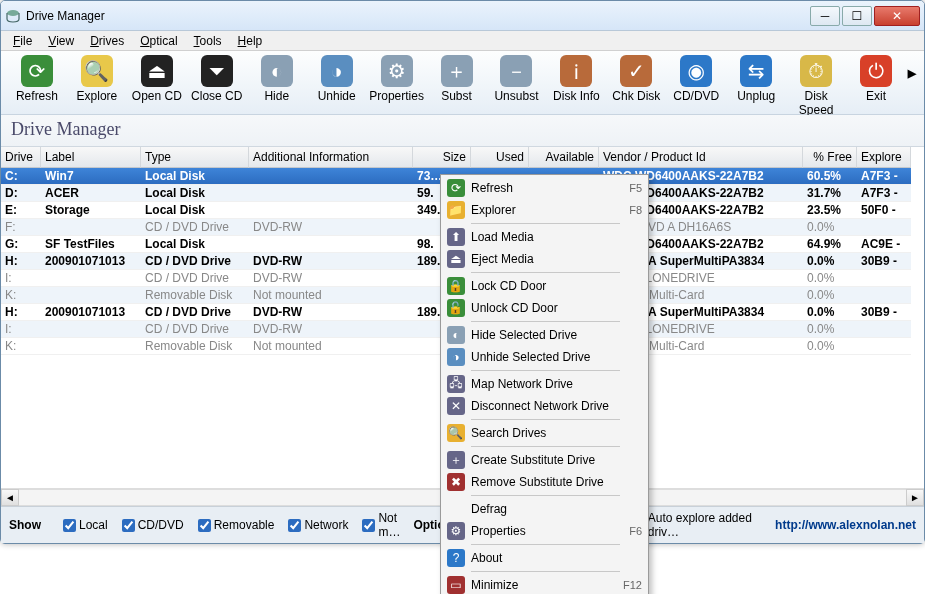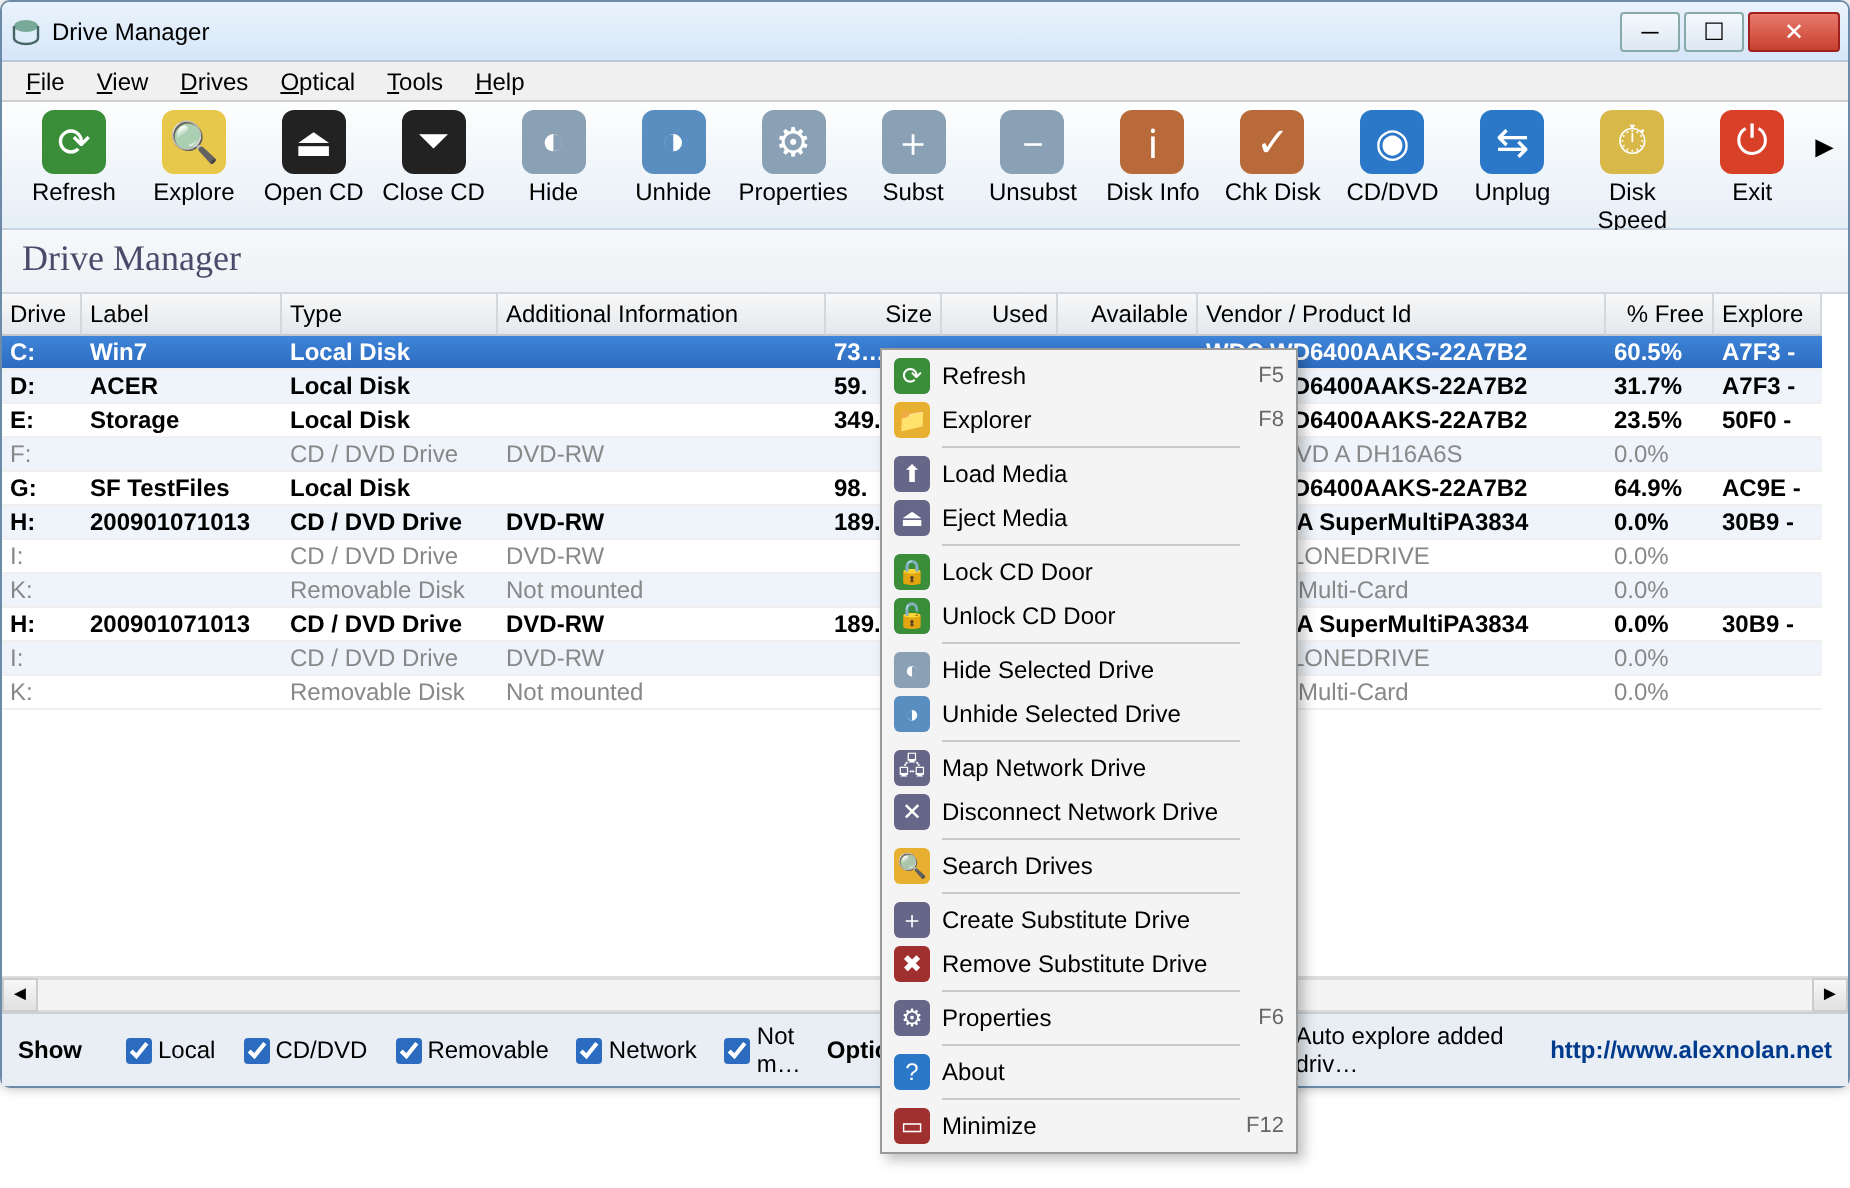--- a/index.html
+++ b/index.html
@@ -406,20 +406,24 @@
     <div class="row">
       <div class="cicon" style="background: rgb(102, 102, 136); color: rgb(255, 255, 255);">＋</div>
       <span class="lbl">Create Substitute Drive</span>
     </div>
     <div class="row">
       <div class="cicon" style="background: rgb(160, 48, 48); color: rgb(255, 255, 255);">✖</div>
       <span class="lbl">Remove Substitute Drive</span>
     </div>
     <div class="sep"></div>
     <div class="row">
+      <div class="cicon"></div>
+      <span class="lbl">Defrag</span>
+    </div>
+    <div class="row">
       <div class="cicon" style="background: rgb(102, 102, 136); color: rgb(255, 255, 255);">⚙</div>
       <span class="lbl">Properties</span>
       <span class="hot">F6</span>
     </div>
     <div class="sep"></div>
     <div class="row">
       <div class="cicon" style="background: rgb(44, 120, 200); color: rgb(255, 255, 255);">?</div>
       <span class="lbl">About</span>
     </div>
     <div class="sep"></div>

